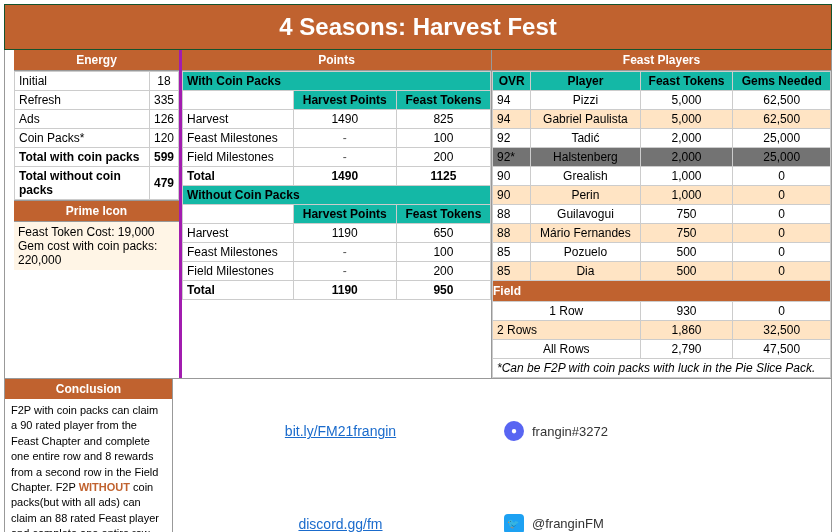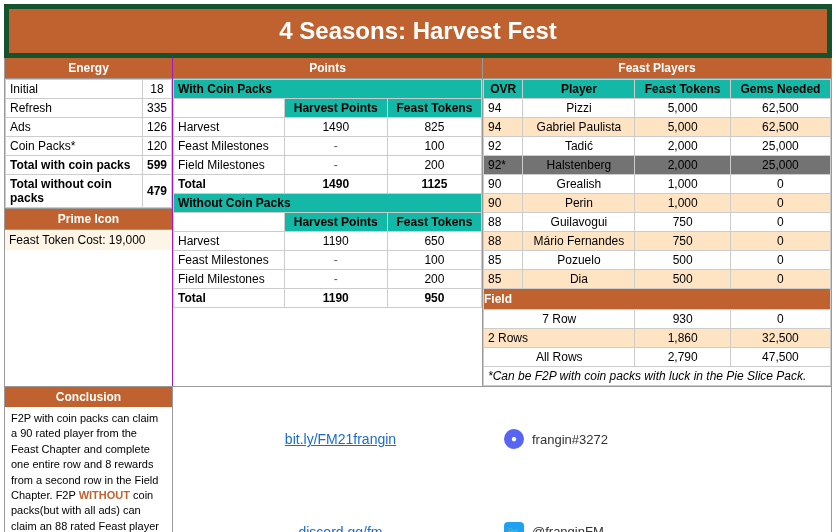--- a/index.html
+++ b/index.html
@@ -17,36 +17,37 @@
     }
 
     
     .main-title {
       background: #c0622f;
       color: #fff;
       text-align: center;
       font-size: 24px;
       font-weight: bold;
       padding: 8px 0;
-      border: 5px solid #14532d;
+      border: 1px solid #14532d;
     }
 
     
     .main-grid {
       display: flex;
       width: 100%;
       border: 1px solid #999;
       border-top: none;
     }
 
     
     .left-panel {
       width: 168px;
       flex-shrink: 0;
-      border-right: 1px solid #a21caf;
+      border-right: 3px solid #a21caf;
+      margin-left: 9px;
     }
 
     
     .middle-panel {
       width: 310px;
       flex-shrink: 0;
       border-right: 1px solid #999;
     }
 
     
@@ -256,20 +257,21 @@
         </tr>
         <tr class="bold-row">
           <td>Total without coin packs</td>
           <td>479</td>
         </tr>
       </tbody>
         </table>
       <div class="prime-section">Prime Icon</div>
       <div class="prime-content">
         <div>Feast Token Cost: 19,000</div>
+        <div>Gem cost with coin packs: 220,000</div>
       </div>
     </div>
 
     <div class="middle-panel">
       <div class="section-header">Points</div>
       <table>
 
         <tbody>
             <tr>
           <td class="sub-header" colspan="3">With Coin Packs</td>
@@ -400,21 +402,21 @@
           <td>85</td>
           <td>Dia</td>
           <td>500</td>
           <td>0</td>
         </tr>
 
         <tr>
           <td colspan="4" class="field-header">Field</td>
         </tr>
         <tr class="feast-odd">
-          <td colspan="2" style="text-align:center;">7 Row</td>
+          <td colspan="2" style="text-align:center;">1 Row</td>
           <td>930</td>
           <td>0</td>
         </tr>
         <tr class="feast-even">
           <td colspan="2" style="">2 Rows</td>
           <td>1,860</td>
           <td>32,500</td>
         </tr>
         <tr class="feast-odd">
           <td colspan="2" style="text-align:center;">All Rows</td>

